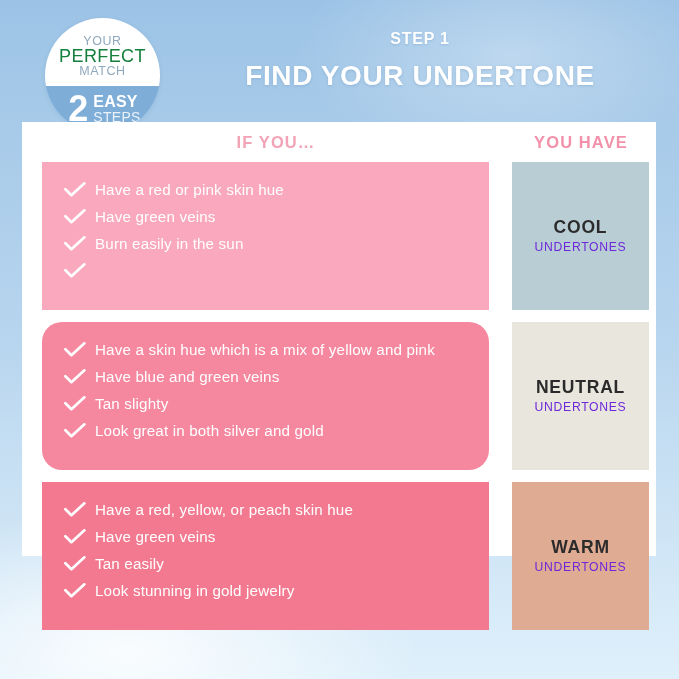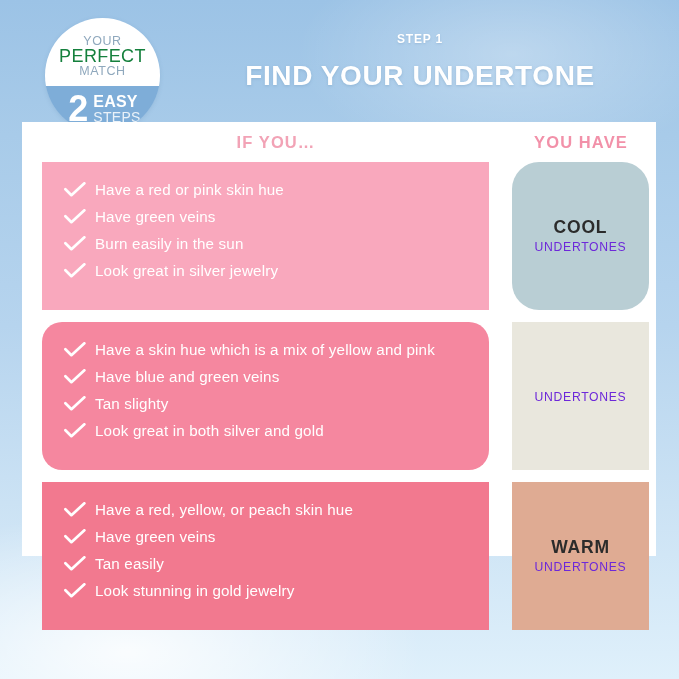--- a/index.html
+++ b/index.html
@@ -115,21 +115,21 @@
   
   .header {
     position: absolute;
     left: 180px;
     top: 30px;
     width: 480px;
     text-align: center;
   }
   .step-label {
     color: #ffffff;
-    font-size: 12px;
+    font-size: 16px;
     font-weight: bold;
     letter-spacing: 0.8px;
     line-height: 18px;
     text-shadow: 0 1px 2px rgba(110,150,185,0.35);
   }
   .main-title {
     color: #ffffff;
     font-size: 28px;
     font-weight: bold;
     letter-spacing: 0.6px;
@@ -302,24 +302,23 @@
                 </svg>
               </span>
               <span class="item-text">Burn easily in the sun</span>
             </div>
             <div class="item">
               <span class="check">
                 <svg width="22" height="15" viewBox="0 0 22 15" aria-hidden="true">
                   <path d="M1.4 7.3 L7.4 13.2 L20.4 1.3" fill="none" stroke="#ffffff" stroke-width="2.7" stroke-linecap="round" stroke-linejoin="round"></path>
                 </svg>
               </span>
-              <span class="item-text">Look great in silver jewelry</span>
-            </div>
-          </div>
-          <div class="swatch" style="background: rgb(185, 206, 212); border-radius: 27px;">
+            </div>
+          </div>
+          <div class="swatch" style="background: rgb(185, 206, 212);">
             <div class="swatch-title">COOL</div>
             <div class="swatch-sub">UNDERTONES</div>
           </div>
         </div>
         <div class="row">
           <div class="criteria" style="background: rgb(245, 135, 159); border-radius: 20px;">
             <div class="item">
               <span class="check">
                 <svg width="22" height="15" viewBox="0 0 22 15" aria-hidden="true">
                   <path d="M1.4 7.3 L7.4 13.2 L20.4 1.3" fill="none" stroke="#ffffff" stroke-width="2.7" stroke-linecap="round" stroke-linejoin="round"></path>
@@ -346,20 +345,21 @@
             <div class="item">
               <span class="check">
                 <svg width="22" height="15" viewBox="0 0 22 15" aria-hidden="true">
                   <path d="M1.4 7.3 L7.4 13.2 L20.4 1.3" fill="none" stroke="#ffffff" stroke-width="2.7" stroke-linecap="round" stroke-linejoin="round"></path>
                 </svg>
               </span>
               <span class="item-text">Look great in both silver and gold</span>
             </div>
           </div>
           <div class="swatch" style="background: rgb(233, 231, 221);">
+            <div class="swatch-title">NEUTRAL</div>
             <div class="swatch-sub">UNDERTONES</div>
           </div>
         </div>
         <div class="row">
           <div class="criteria" style="background: rgb(242, 121, 143);">
             <div class="item">
               <span class="check">
                 <svg width="22" height="15" viewBox="0 0 22 15" aria-hidden="true">
                   <path d="M1.4 7.3 L7.4 13.2 L20.4 1.3" fill="none" stroke="#ffffff" stroke-width="2.7" stroke-linecap="round" stroke-linejoin="round"></path>
                 </svg>

